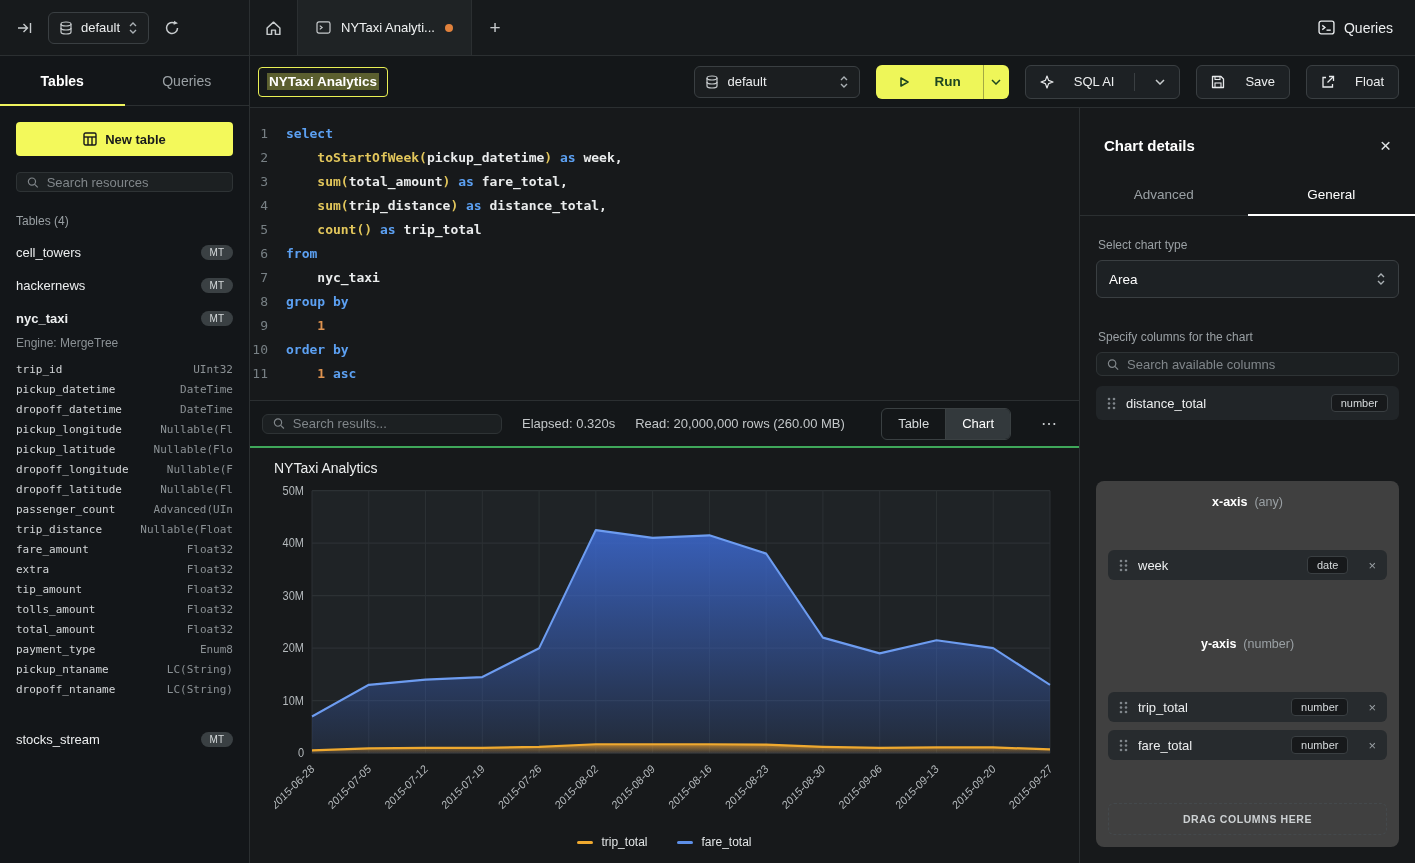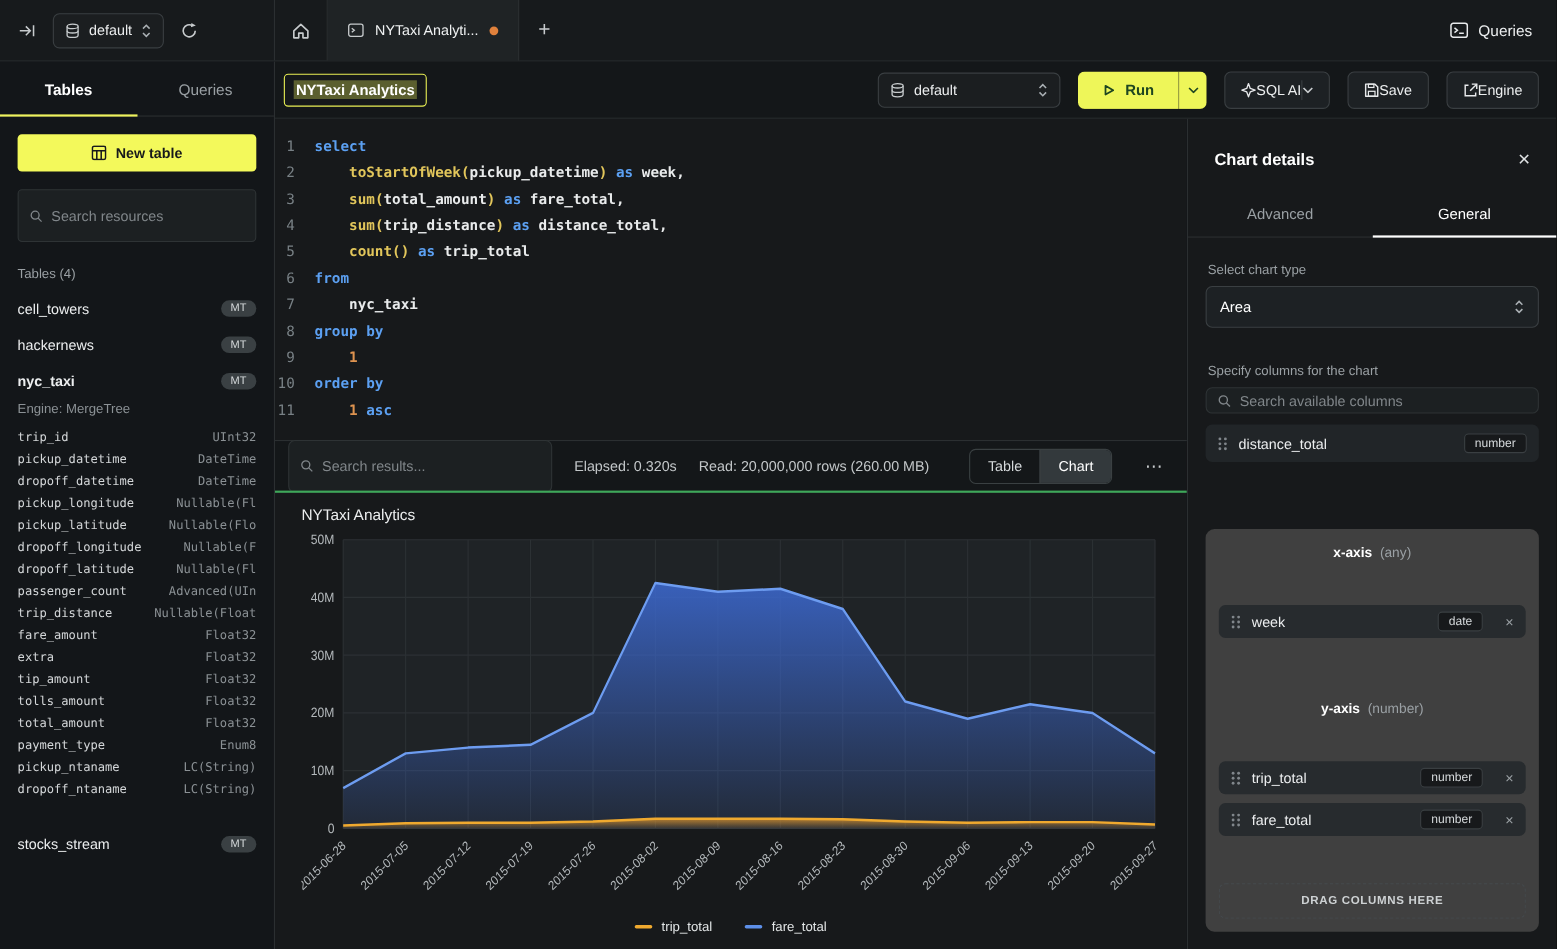--- a/index.html
+++ b/index.html
@@ -24,21 +24,21 @@
   
   .bodyrow{display:flex;flex:1;min-height:0;}
 
   
   .sidebar{width:250px;flex:none;background:#131619;border-right:1px solid #2b2f31;display:flex;flex-direction:column;}
   .side-tabs{display:flex;height:50px;border-bottom:1px solid #2b2f31;flex:none;}
   .side-tab{flex:1;display:flex;align-items:center;justify-content:center;font-size:14px;color:#9aa0a4;position:relative;cursor:pointer;}
   .side-tab.active{color:#ffffff;font-weight:bold;}
   .side-tab.active::after{content:"";position:absolute;left:0;right:0;bottom:-1px;height:2px;background:#eff35e;}
   .new-table-btn{margin:16px;height:34px;background:#f3f95b;color:#17191b;border:none;border-radius:4px;font-weight:bold;font-size:13px;display:flex;align-items:center;justify-content:center;gap:8px;cursor:pointer;flex:none;font-family:inherit;}
-  .search-box{height:48px;background:#1c2022;border:1px solid #2e3335;border-radius:4px;display:flex;align-items:center;gap:8px;padding:0 10px;}
+  .search-box{height:20px;background:#1c2022;border:1px solid #2e3335;border-radius:4px;display:flex;align-items:center;gap:8px;padding:0 10px;}
   .search-box input{background:transparent;border:none;outline:none;color:#e8eaec;font-size:13px;width:100%;font-family:inherit;}
   .search-box input::placeholder{color:#80868a;}
   .side-search{margin:0 16px 12px;flex:none;}
   .side-scroll{flex:1;overflow:hidden;padding:2px 16px 0;}
   .side-section-title{color:#9aa0a4;font-size:12px;margin:8px 0 8px;}
   .tbl-row{display:flex;align-items:center;justify-content:space-between;height:33px;cursor:pointer;}
   .tbl-name{font-size:13px;color:#eceeef;}
   .tbl-name.expanded{font-weight:bold;}
   .badge-mt{background:#3a4043;color:#d6dadc;font-size:10px;padding:2px 9px;border-radius:9px;}
   .engine-line{color:#8b9195;font-size:12px;margin:1px 0 9px;}
@@ -48,23 +48,23 @@
   .col-type{color:#8b9195;}
 
   
   .main-col{flex:1;min-width:0;display:flex;flex-direction:column;}
   .main-header{height:52px;display:flex;align-items:center;padding:0 16px 0 8px;border-bottom:1px solid #2b2f31;background:#141719;flex:none;gap:14px;}
   .title-input{height:30px;border:1px solid #e9f054;border-radius:4px;background:#15181a;display:flex;align-items:center;padding:0 8px;cursor:text;}
   .title-sel{font-weight:bold;font-size:13.5px;color:#ffffff;background:rgba(241,247,92,0.32);padding:1px 2px;}
   .header-right{margin-left:auto;display:flex;align-items:center;gap:16px;}
   .db-pill.wide{min-width:166px;justify-content:space-between;}
   .run-btn{display:flex;height:34px;border-radius:6px;overflow:hidden;cursor:pointer;}
-  .run-main{background:#eef659;color:#1e4620;display:flex;align-items:center;gap:9px;padding:0 22px;font-weight:bold;font-size:13.5px;}
+  .run-main{background:#eef659;color:#1e4620;display:flex;align-items:center;gap:24px;padding:0 22px;font-weight:bold;font-size:13.5px;}
   .run-caret{background:#eef659;border-left:1px solid rgba(23,25,27,0.35);width:26px;display:flex;align-items:center;justify-content:center;}
-  .dark-btn{display:flex;align-items:center;gap:0;height:34px;padding:0 14px;background:#1d2124;border:1px solid #3a3f42;border-radius:6px;color:#eceeef;font-size:13px;cursor:pointer;font-family:inherit;}
+  .dark-btn{display:flex;align-items:center;gap:20px;height:34px;padding:0 14px;background:#1d2124;border:1px solid #3a3f42;border-radius:6px;color:#eceeef;font-size:13px;cursor:pointer;font-family:inherit;}
   .vdiv{width:1px;height:18px;background:#3a3f42;}
 
   
   .editor{height:292px;background:#17191b;padding:14px 0 10px;overflow:hidden;font-family:"DejaVu Sans Mono",monospace;font-size:13px;font-weight:bold;flex:none;}
   .code-line{display:flex;height:24px;line-height:24px;white-space:pre;}
   .ln{width:36px;text-align:right;padding-right:18px;color:#788085;font-weight:normal;flex:none;}
   .tk-kw{color:#5ca0f2;}
   .tk-fn{color:#e2c65b;}
   .tk-num{color:#de9350;}
   .tk-pl{color:#e9ebec;}
@@ -340,21 +340,21 @@
                 <rect x="4" y="1.5" width="5" height="3" fill="none" stroke="#e8eaec" stroke-width="1.1"></rect>
               </svg>
             <span>Save</span>
           </div>
           <div class="dark-btn">
             <svg width="14" height="14" viewBox="0 0 14 14">
                 <path d="M5 2.5 H2 V12 H11.5 V9" fill="none" stroke="#e8eaec" stroke-width="1.3"></path>
                 <path d="M8 1.5 H12.5 V6" fill="none" stroke="#e8eaec" stroke-width="1.3"></path>
                 <line x1="12.5" y1="1.5" x2="6.5" y2="7.5" stroke="#e8eaec" stroke-width="1.3"></line>
               </svg>
-            <span>Engine</span>
+            <span>Float</span>
           </div>
         </div>
       </div>
 
       <div class="bodyrow" style="flex:1;min-height:0;">
 
         <div class="main-col">
           <div class="editor">
             <div>
                 <div class="code-line"><span class="ln">1</span><span class="tk-kw">select</span></div>

